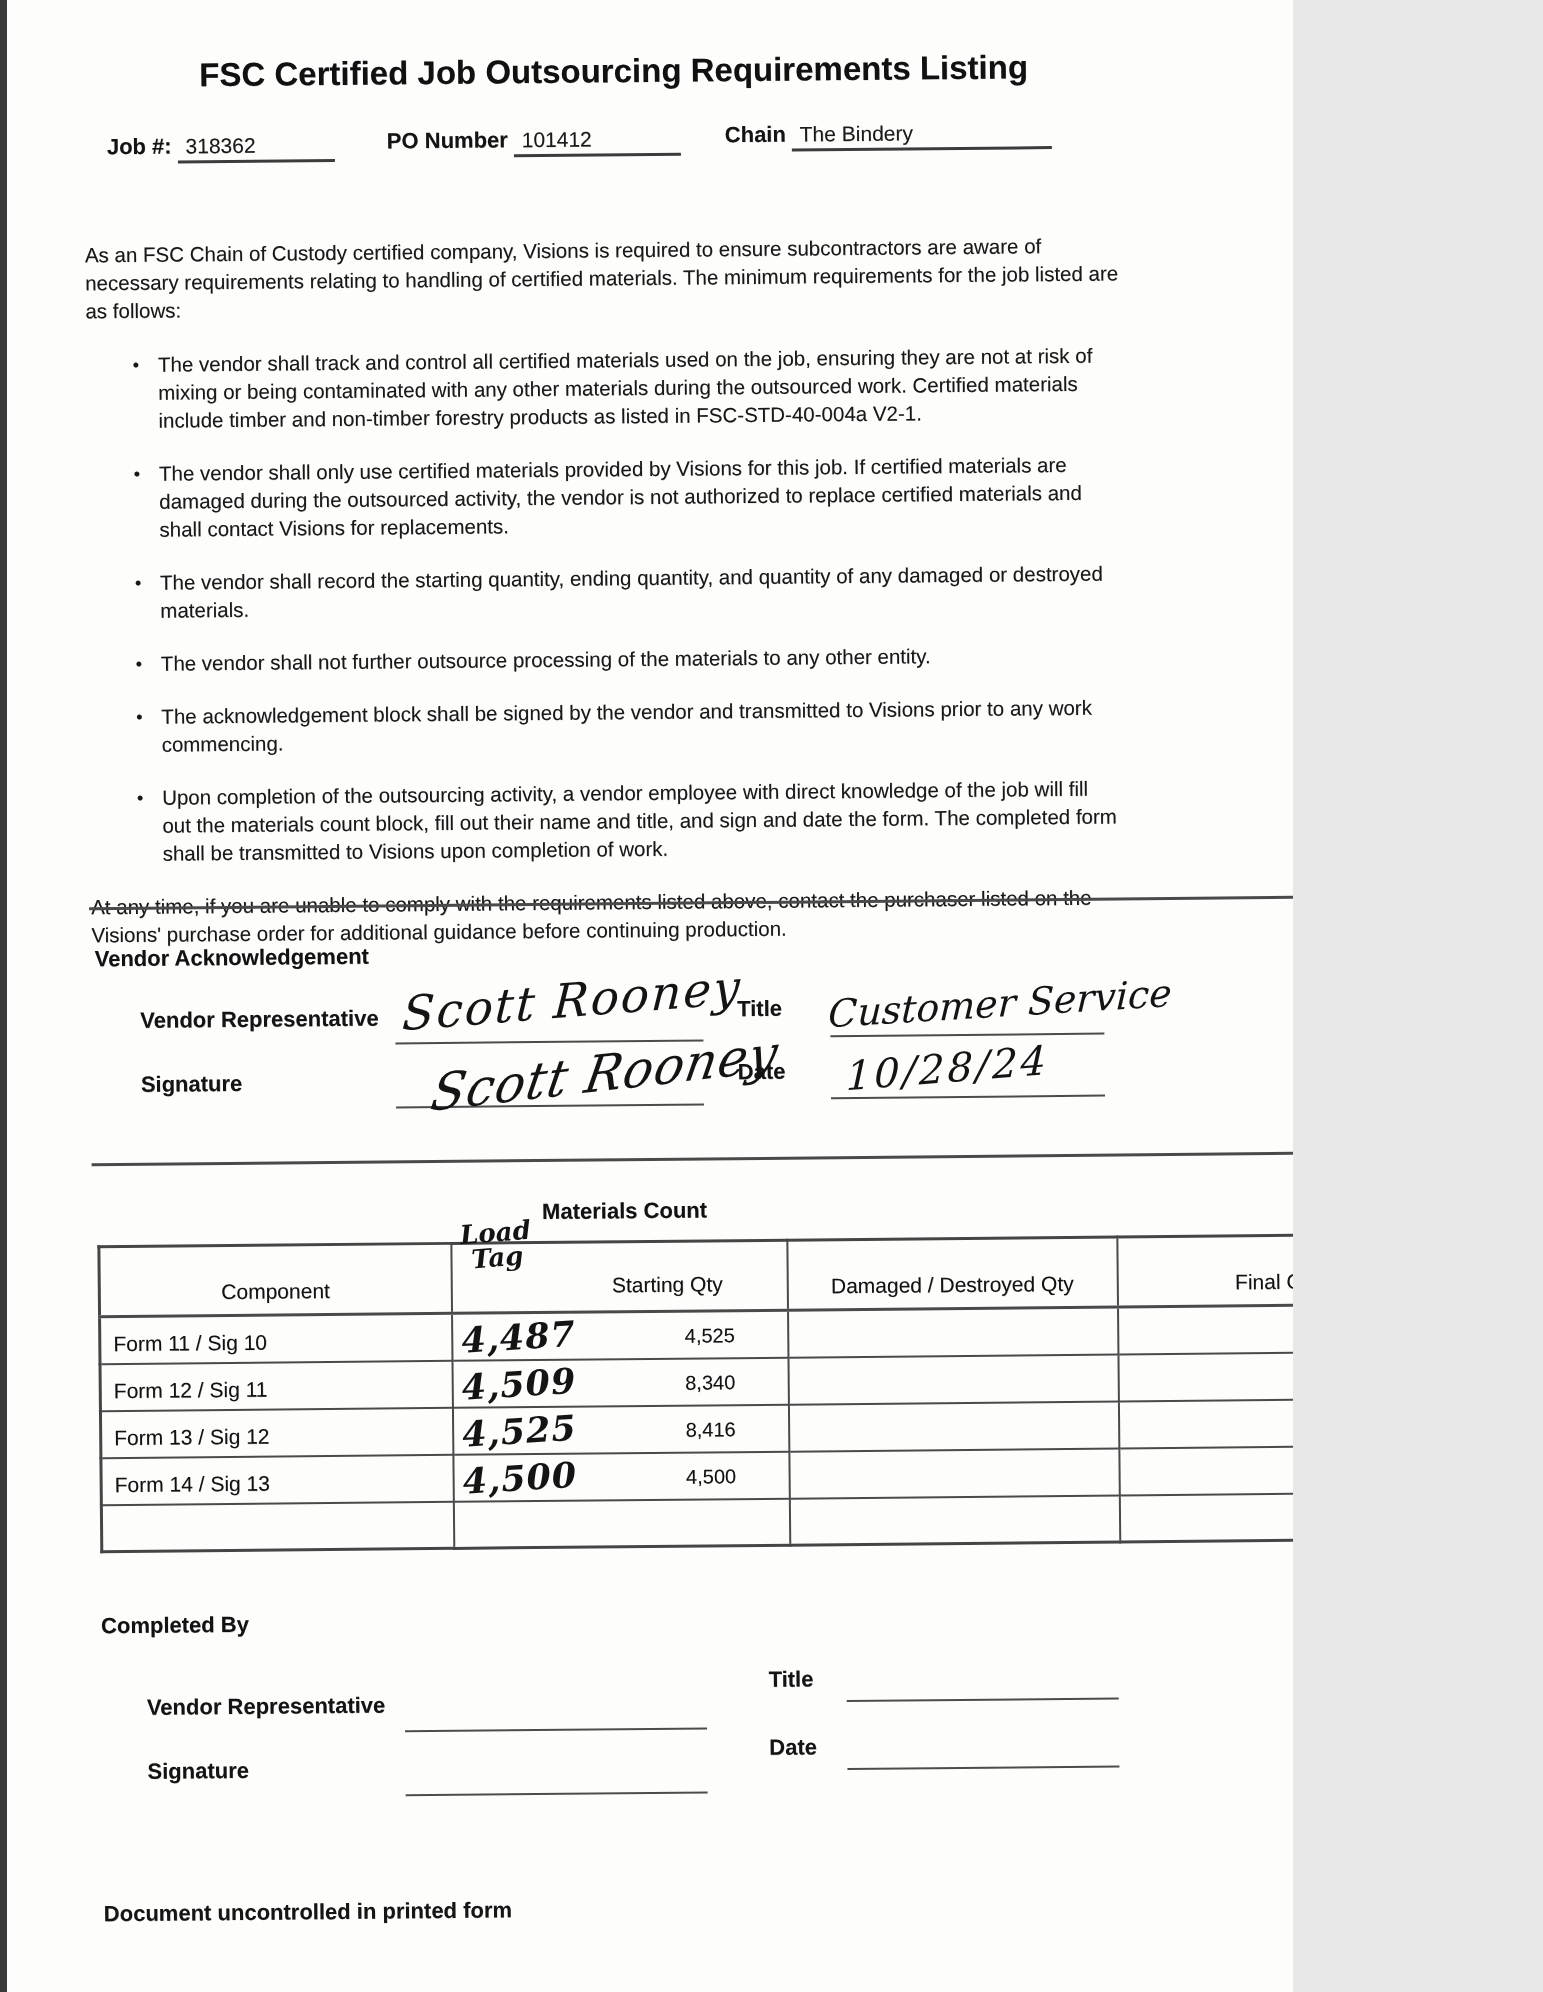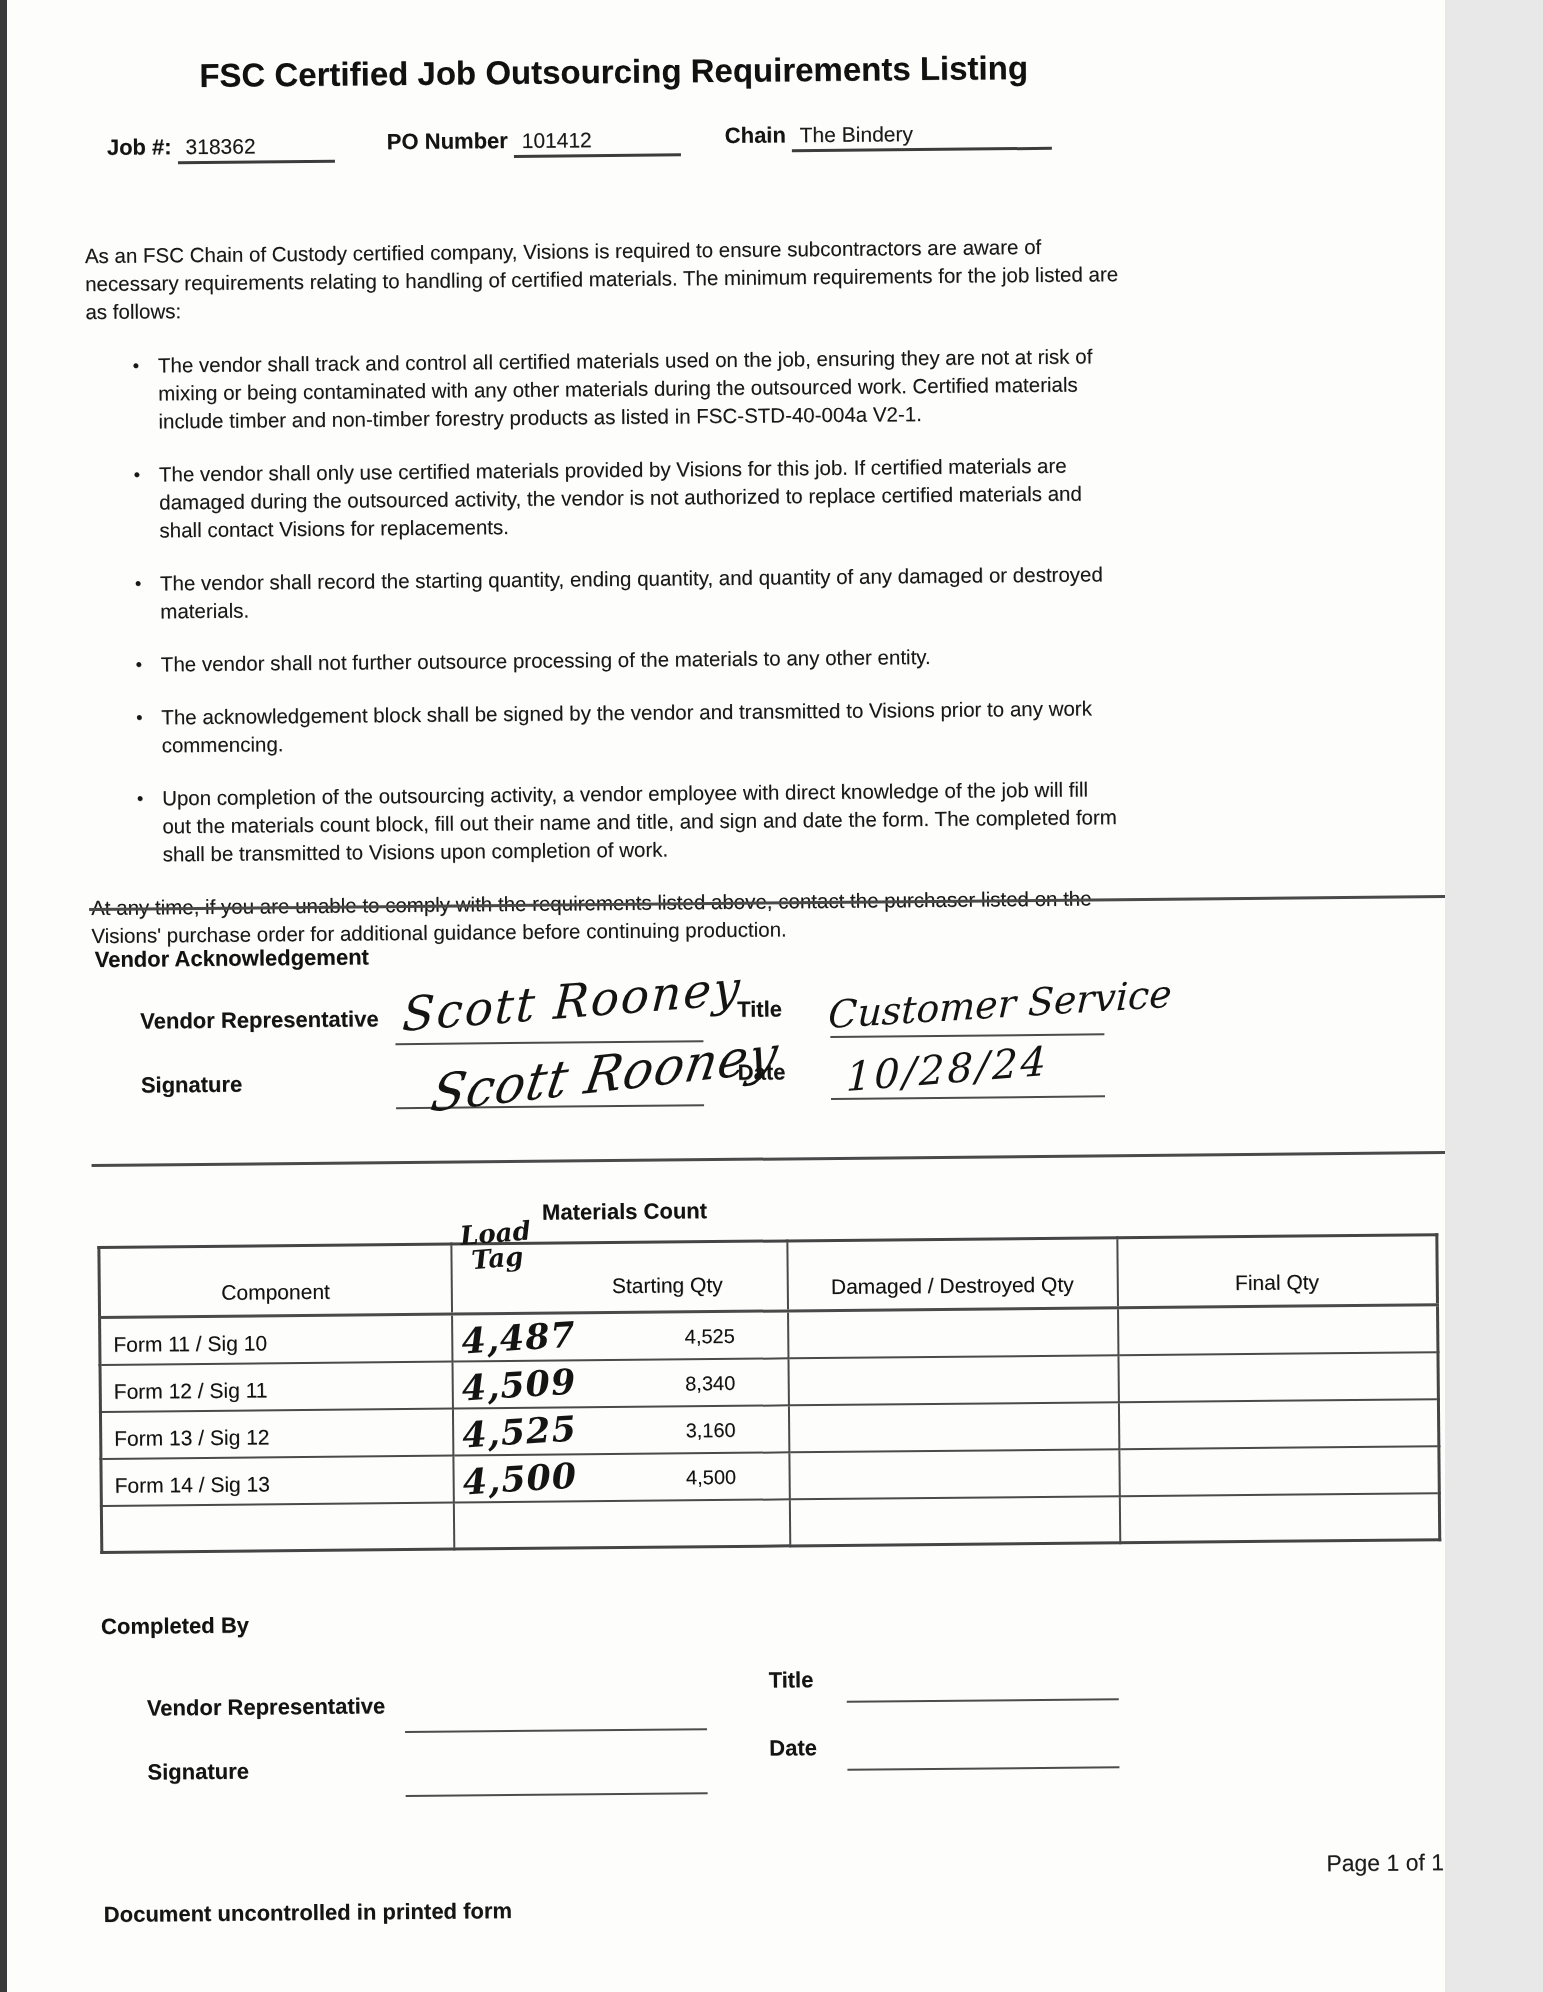--- a/index.html
+++ b/index.html
@@ -1,17 +1,17 @@
 <!DOCTYPE html>
 <html><head>
 <meta charset="utf-8">
 <style>
   html,body { margin:0; padding:0; background:#e8e8e8; }
   .sheet {
-    position:relative; width:1445px; height:1992px; background:#fdfdfc;
+    position:relative; width:1293px; height:1992px; background:#fdfdfc;
     overflow:hidden; font-family:"Liberation Sans", sans-serif; color:#1a1a1a;
     text-shadow:0.3px 0.3px 0.6px rgba(25,25,25,0.35);
   }
   .scan-bar { position:absolute; left:0; top:0; width:7px; height:100%; background:#3a3a3a; }
   .sheet-inner { position:absolute; left:0; top:0; right:0; bottom:0; transform:rotate(-0.55deg); }
 
   .page-title { position:absolute; left:0; top:52px; width:1245px; text-align:center;
     font-size:33px; font-weight:700; color:#111; }
 
   .field { position:absolute; font-size:21px; white-space:nowrap; }
@@ -172,21 +172,21 @@
           <span class="hw hw-qty">4,509</span>
           <span class="printed">8,340</span>
         </td>
         <td></td>
         <td></td>
       </tr>
       <tr class="r">
         <td class="td-comp">Form 13 / Sig 12</td>
         <td class="td-start">
           <span class="hw hw-qty">4,525</span>
-          <span class="printed">3,160</span>
+          <span class="printed">8,416</span>
         </td>
         <td></td>
         <td></td>
       </tr>
       <tr class="r">
         <td class="td-comp">Form 14 / Sig 13</td>
         <td class="td-start">
           <span class="hw hw-qty">4,500</span>
           <span class="printed">4,500</span>
         </td>

